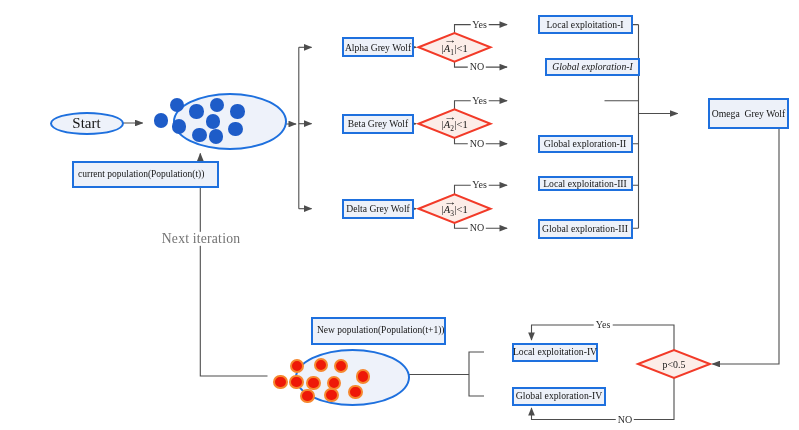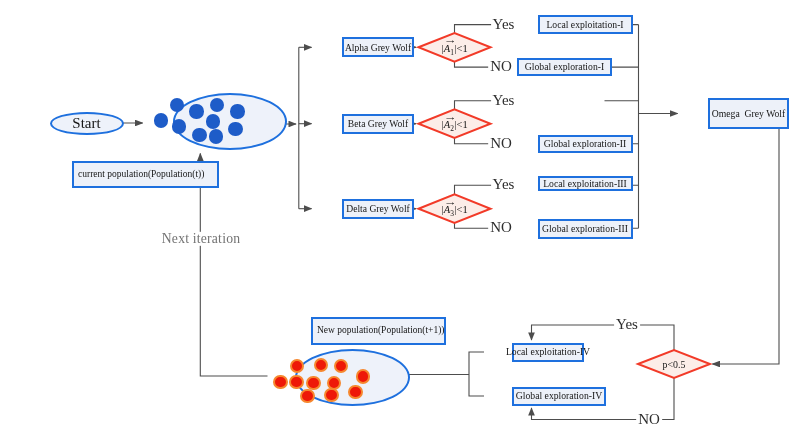--- a/index.html
+++ b/index.html
@@ -16,21 +16,21 @@
   .ellipse{border-radius:50%;}
   .plain-fill{background:var(--ellipse-fill);}
   .label-box{justify-content:flex-start;padding-left:4px;font-size:9.5px;}
   .dot{position:absolute;border-radius:50%;}
   .dot.blue{background:var(--blue-dot);}
   .dot.red{background:var(--red-dot);border:2px solid var(--red-dot-ring);box-sizing:border-box;}
   .free-label{
     position:absolute;transform:translate(-50%,-50%);background:#ffffff;
     line-height:1.05;white-space:nowrap;padding:0 2px;
   }
-  .edge-label{font-size:15px;color:#2d2d2d;margin-left:24px;}
+  .edge-label{font-size:10px;color:#2d2d2d;}
   .big-label{font-size:13.7px;color:#737373;letter-spacing:0.2px;}
   .diamond-label{background:transparent;font-size:9.9px;}
   .formula{font-size:10.5px;white-space:nowrap;background:transparent;}
   .formula .vec{position:relative;font-style:italic;display:inline-block;padding:0 0.5px;}
   .formula .vec .vec-arrow{
     position:absolute;left:0px;top:-6.5px;font-style:normal;font-size:9px;
     transform:scaleX(1.45);transform-origin:left;
   }
   .formula sub{font-size:7.5px;font-style:normal;vertical-align:-2.5px;line-height:0;}
   .start-text{font-size:15px;}
@@ -97,38 +97,38 @@
   <div class="node" style="left:314px;top:113.7px;width:72px;height:20px;">
     <span>Beta Grey Wolf</span>
   </div>
   <div class="node" style="left:314px;top:198.7px;width:72px;height:20px;">
     <span>Delta Grey Wolf</span>
   </div>
 
   <div class="node" style="left:509.5px;top:15.4px;width:95px;height:18.5px;font-size:9.7px;">
     <span>Local exploitation-I</span>
   </div>
-  <div class="node" style="left:489px;top:57.9px;width:95px;height:18.5px;font-size:9.7px;">
+  <div class="node" style="left:517px;top:57.9px;width:95px;height:18.5px;font-size:9.7px;font-style:italic;">
     <span>Global exploration-I</span>
   </div>
   <div class="node" style="left:509.5px;top:134.5px;width:95px;height:18.5px;font-size:9.7px;">
     <span>Global exploration-II</span>
   </div>
   <div class="node" style="left:509.5px;top:176px;width:95px;height:15px;font-size:9.7px;align-items:center;">
     <span>Local exploitation-III</span>
   </div>
   <div class="node" style="left:509.5px;top:219px;width:95px;height:20px;font-size:9.7px;">
     <span>Global exploration-III</span>
   </div>
 
   <div class="node" style="left:680px;top:98px;width:81px;height:31px;font-size:9.7px;">
     <span>Omega&nbsp; Grey Wolf</span>
   </div>
 
-  <div class="node" style="left:484px;top:342.5px;width:72px;height:19px;font-size:9.7px;">
+  <div class="node" style="left:484px;top:342.5px;width:86px;height:19px;font-size:9.7px;">
     <span>Local exploitation-IV</span>
   </div>
   <div class="node" style="left:484px;top:386.5px;width:94px;height:19px;font-size:9.7px;">
     <span>Global exploration-IV</span>
   </div>
 
   <div class="node label-box" style="left:283px;top:317px;width:135px;height:27.5px;">
     <span>New population(Population(t+1))</span>
   </div>
 

